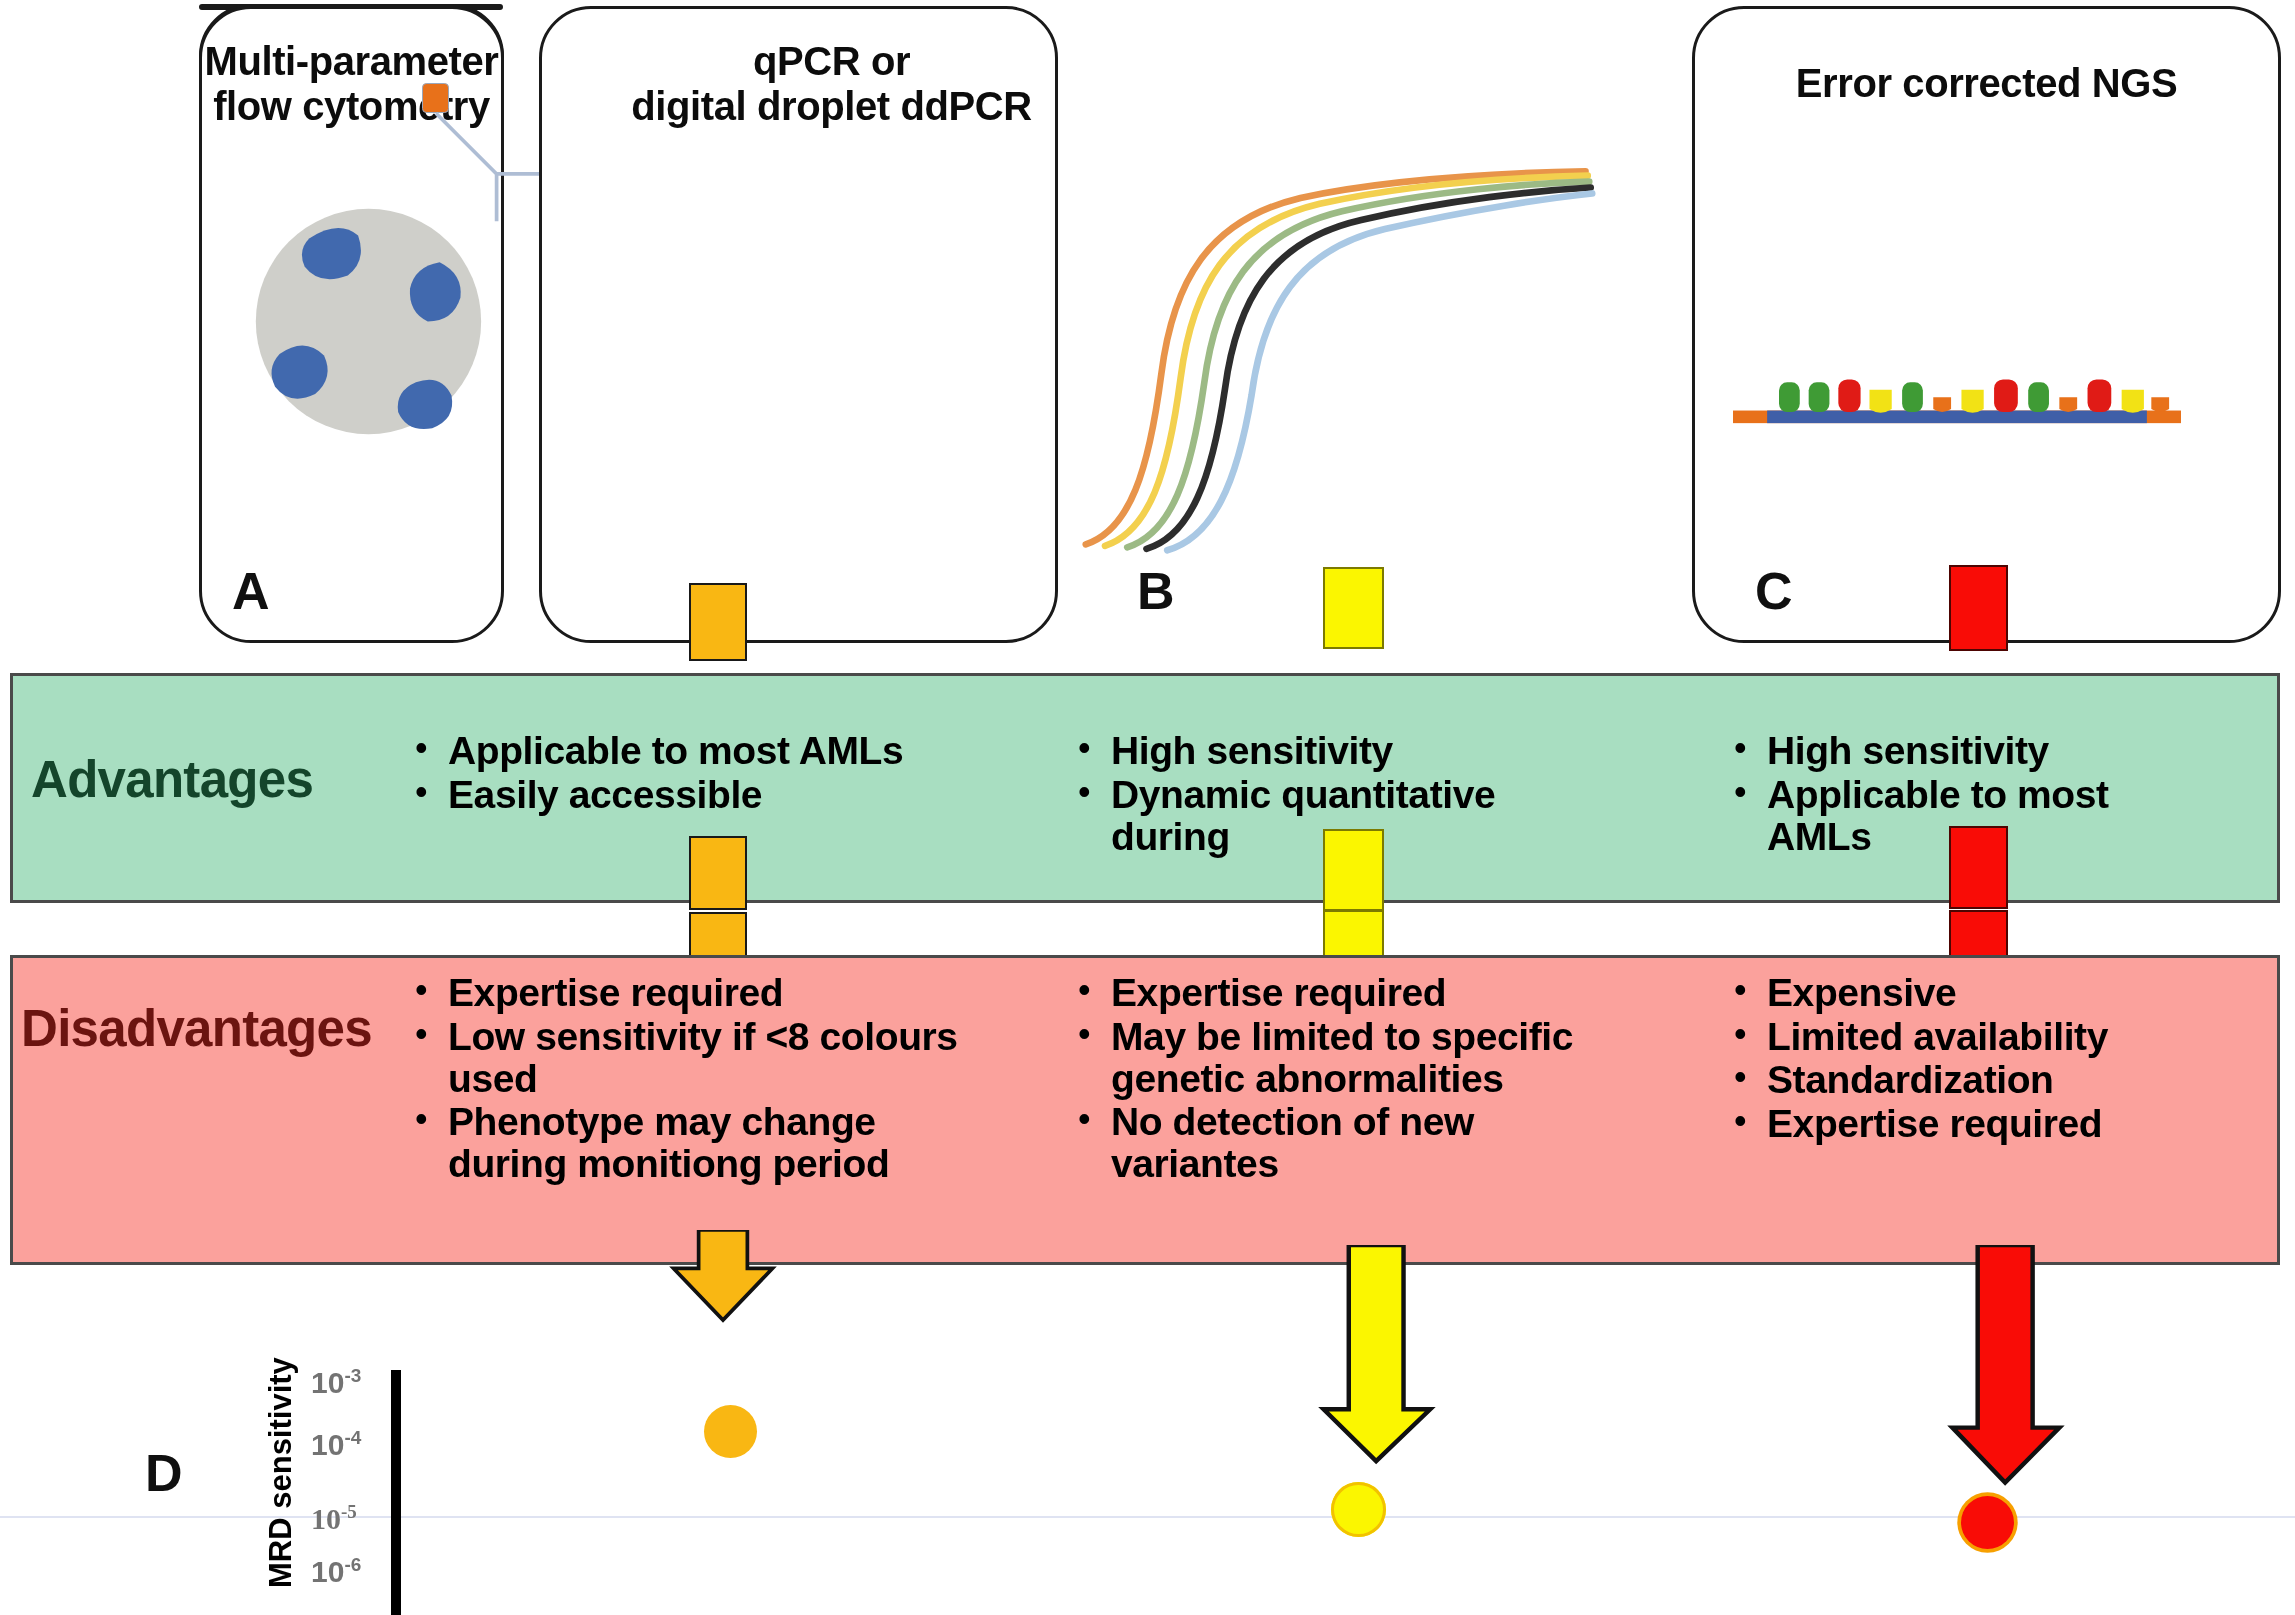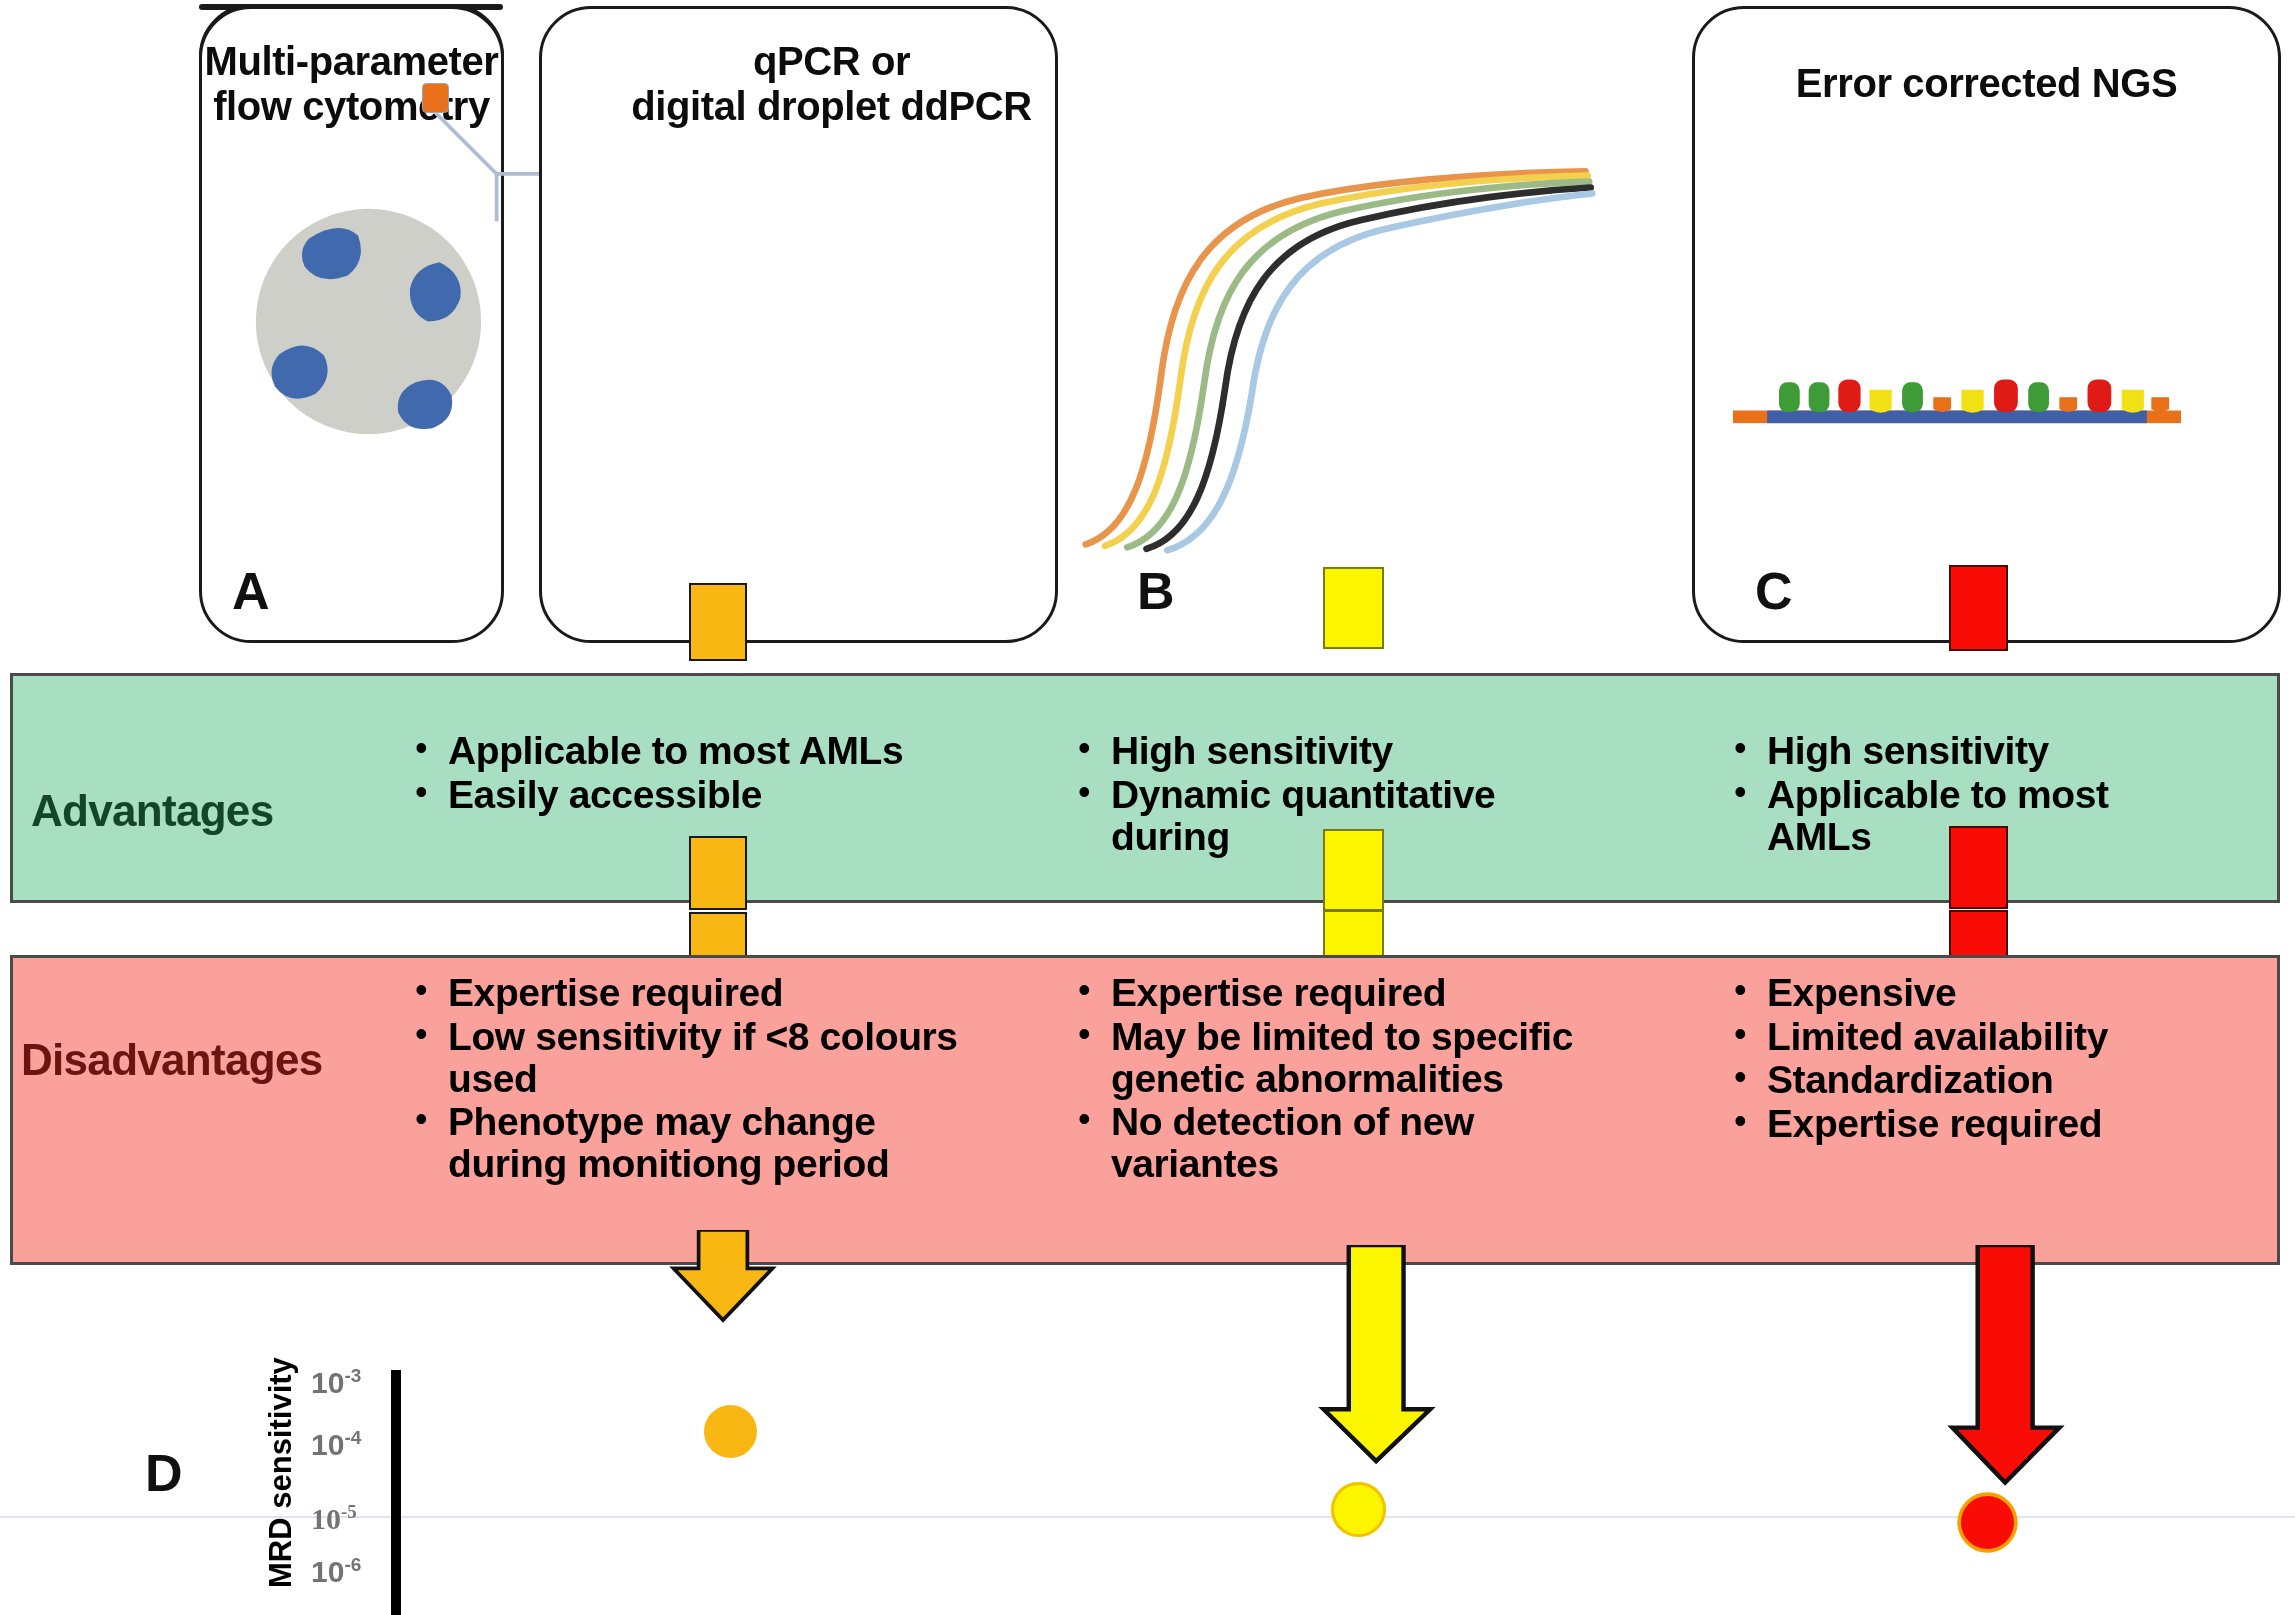--- a/index.html
+++ b/index.html
@@ -14,21 +14,21 @@
 
   
   .legend-sq{position:absolute;width:25px;height:28px;background:#e8711a;border:1.5px solid #9aa7bb;border-radius:4.4px;}
   .leader{position:absolute;stroke:#aebdd4;fill:none;}
 
   
   .cell-svg{position:absolute;}
 
   
   .band{position:absolute;box-sizing:border-box;border:3px solid #4a4a4a;}
-  .band-label{position:absolute;font-weight:bold;font-size:44px;letter-spacing:-0.7px;margin-top:36px;}
+  .band-label{position:absolute;font-weight:bold;font-size:51px;letter-spacing:-0.7px;}
   .bul-col{position:absolute;}
   .bul{display:flex;align-items:flex-start;margin-bottom:1.5px;}
   .bul .dot{flex:0 0 auto;width:33px;font-size:36px;line-height:1.02;text-align:left;}
   .bul .txt{font-size:39px;font-weight:bold;line-height:1.08;letter-spacing:-0.4px;}
   .green{background:#a8dec1;}
   .red{background:#fba19c;}
 
   
   .conn{position:absolute;box-sizing:border-box;border:2.2px solid #191919;}
   .c-orange{background:#f9b713;}

